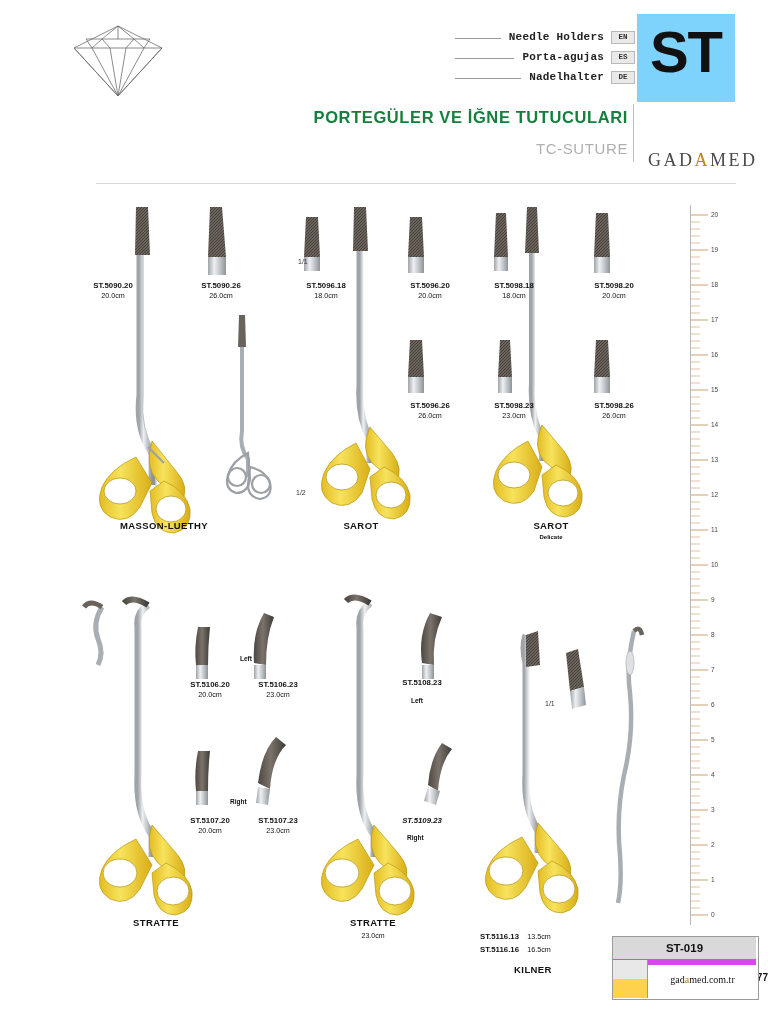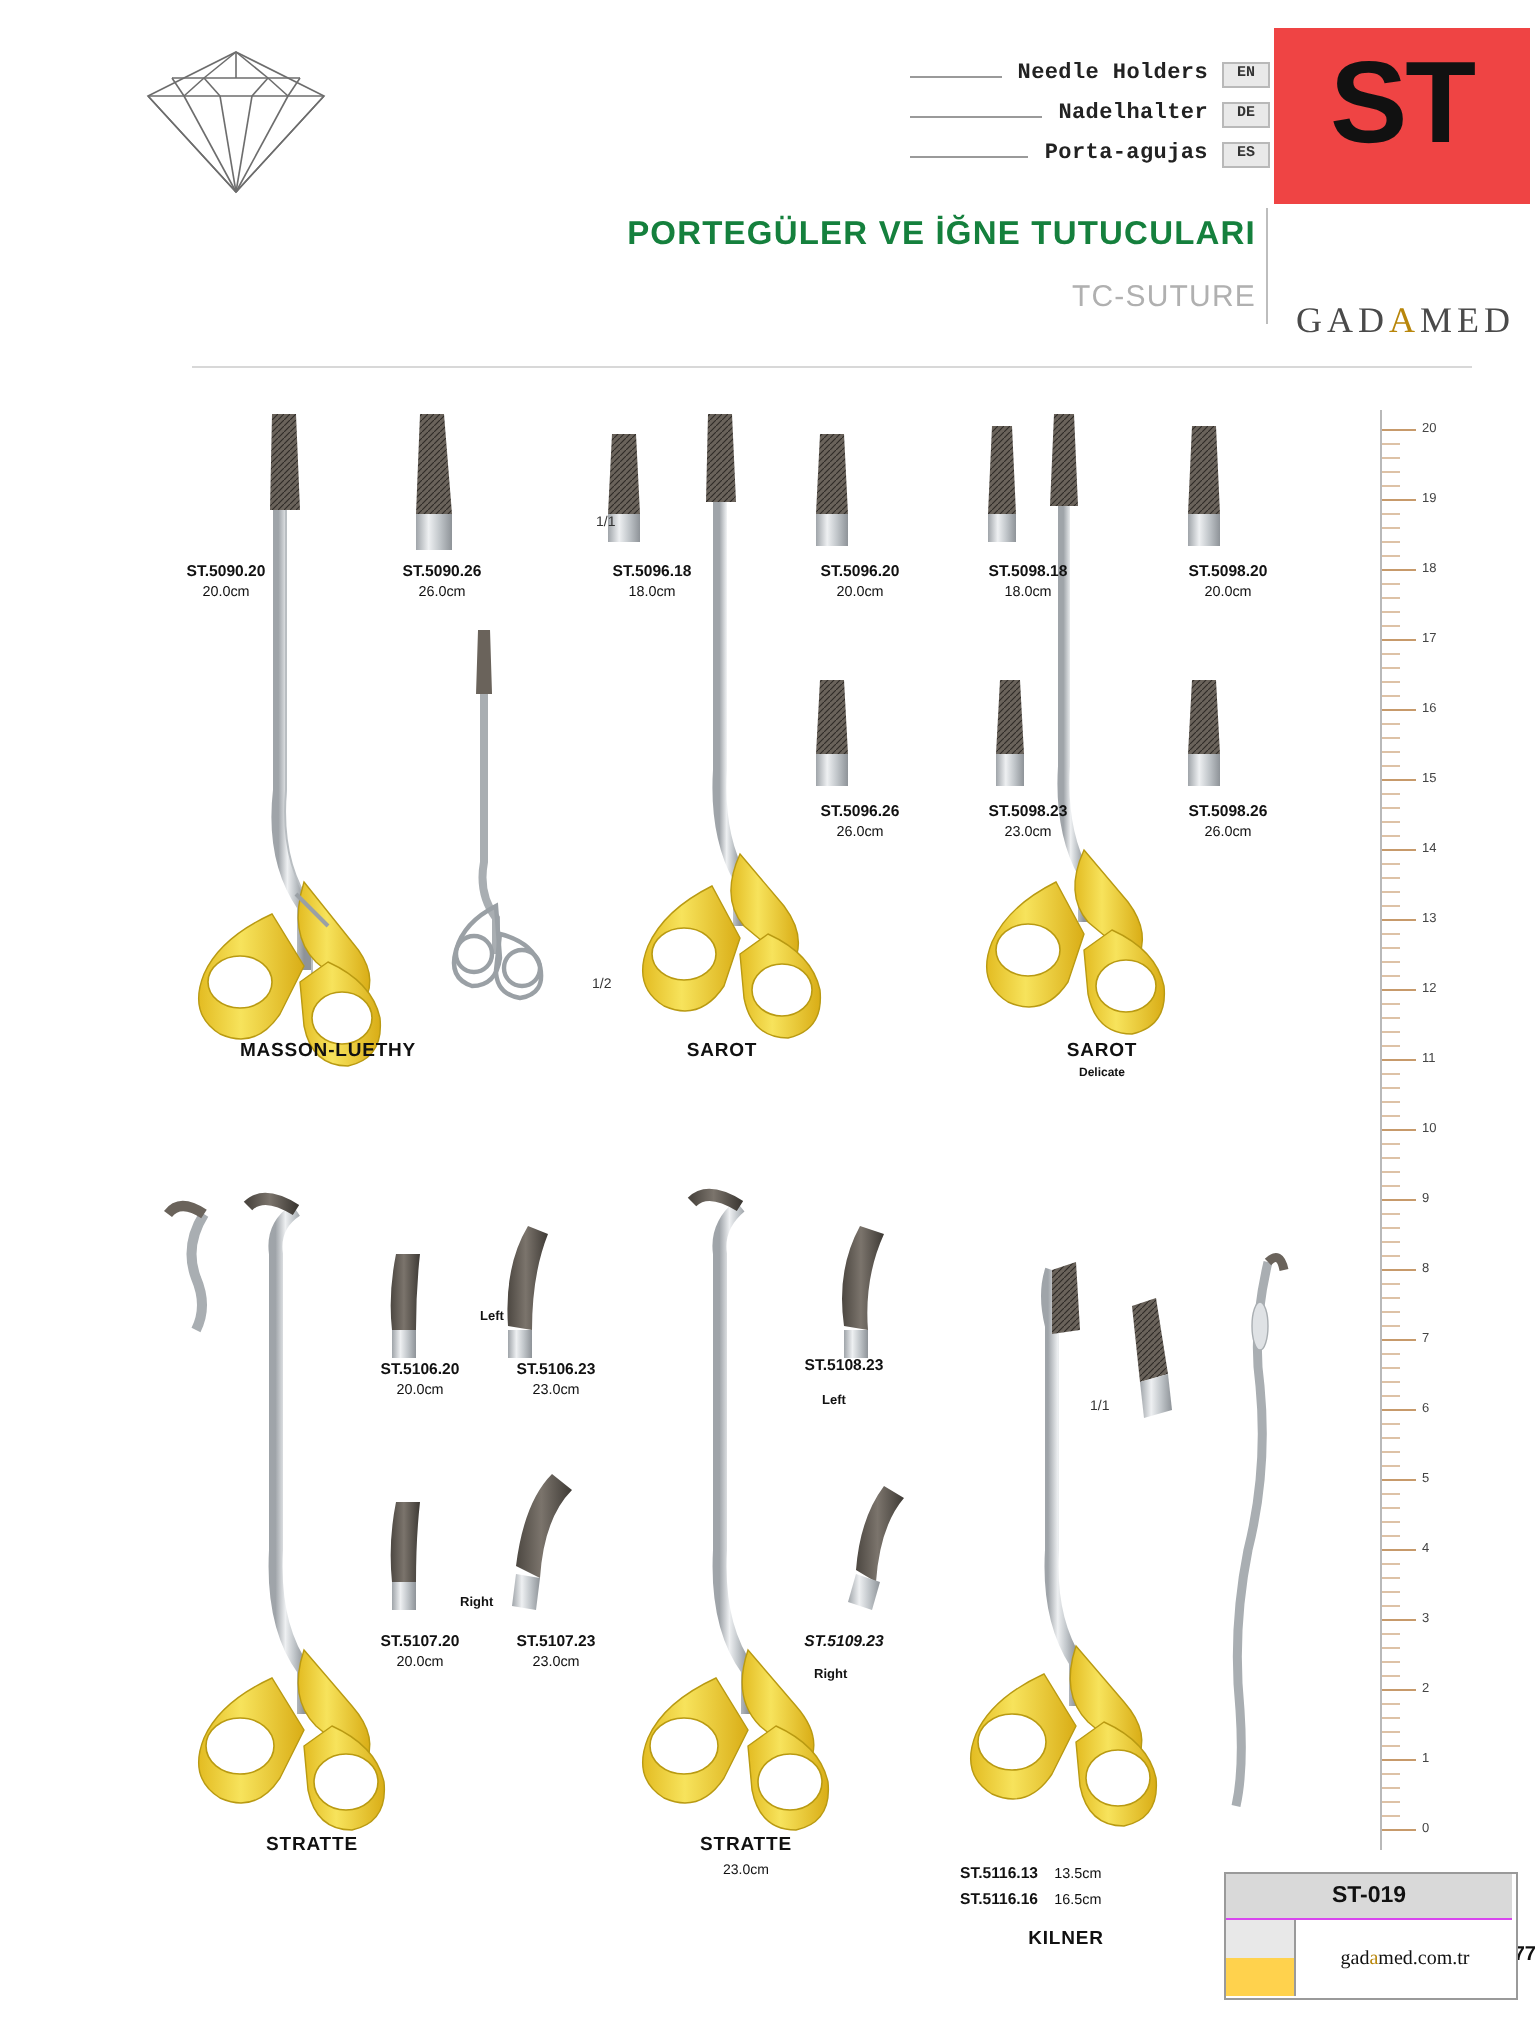--- a/index.html
+++ b/index.html
@@ -18,21 +18,21 @@
 
   .diamond{position:absolute;left:58px;top:22px;width:120px;height:78px;}
 
   .lang-block{position:absolute;left:455px;top:28px;width:180px;}
   .lang-row{display:flex;align-items:center;justify-content:flex-start;height:18px;margin-bottom:2px;font-family:Liberation Mono, monospace;}
   .lang-row .rule{flex:1;height:1px;background:#9a9a9a;margin-right:8px;position:relative;top:1px;}
   .lang-name{font-size:11px;font-weight:bold;color:#222;letter-spacing:.2px;white-space:nowrap;}
   .lang-code{display:inline-block;margin-left:7px;background:#e9e9e9;border:1px solid #b9b9b9;
     font-size:7.5px;font-weight:bold;color:#333;padding:1px 4px;line-height:9px;min-width:14px;text-align:center;}
 
-  .st-badge{position:absolute;left:637px;top:14px;width:128px;height:88px;background:#ef4444;}
+  .st-badge{position:absolute;left:637px;top:14px;width:98px;height:88px;background:#7dd3fc;}
   .st-badge span{position:absolute;left:0;right:0;top:4px;text-align:center;font-size:58px;
     font-weight:bold;color:#111;letter-spacing:-1px;font-family:"Liberation Sans", sans-serif;}
 
   .title-tr{position:absolute;right:140px;top:108px;font-size:16.5px;font-weight:bold;color:#15803d;
     letter-spacing:.6px;text-align:right;}
   .title-sub{position:absolute;right:140px;top:140px;font-size:15px;color:#b0b0b0;letter-spacing:.6px;text-align:right;}
   .vrule{position:absolute;left:633px;top:104px;width:1px;height:58px;background:#bdbdbd;}
 
   .brand{position:absolute;left:648px;top:150px;font-size:18px;letter-spacing:2.5px;color:#4a4a4a;
     font-family:"Liberation Serif", serif;}
@@ -50,21 +50,21 @@
   .label .size{font-size:7.2px;}
   .groupname{position:absolute;text-align:center;font-size:9.5px;font-weight:bold;letter-spacing:.4px;color:#111;white-space:nowrap;}
   .groupsub{position:absolute;text-align:center;font-size:6px;font-weight:bold;color:#111;white-space:nowrap;}
   .smalltag{position:absolute;font-size:6.5px;font-weight:bold;color:#111;}
   .fractiontag{position:absolute;font-size:7px;color:#333;}
 
   
   .pagenum{position:absolute;left:0;right:0;top:972px;text-align:right;font-size:10px;color:#111;font-weight:bold;}
   .footbox{position:absolute;left:612px;top:936px;width:145px;height:62px;border:1px solid #9a9a9a;background:#fff;}
   .footbox .code{position:absolute;left:0;top:0;width:143px;height:22px;background:#d9d9d9;
-    border-bottom:1px solid #d946ef;font-size:11.5px;font-weight:bold;color:#111;display:flex;
+    border-bottom:6px solid #d946ef;font-size:11.5px;font-weight:bold;color:#111;display:flex;
     align-items:center;justify-content:center;}
   .footbox .swatches{position:absolute;left:0;top:23px;width:34px;height:38px;border-right:1px solid #9a9a9a;}
   .footbox .sw{position:absolute;left:0;width:34px;height:19px;}
   .footbox .sw1{top:0;background:#e8e8e8;}
   .footbox .sw2{top:19px;background:#ffd24d;}
   .footbox .url{position:absolute;left:36px;top:23px;width:107px;height:38px;display:flex;
     align-items:center;justify-content:center;font-size:10px;color:#111;font-family:"Liberation Serif",serif;}
   .footbox .url .a-mark{color:#b8860b;}
 
   svg{overflow:visible;}
@@ -102,27 +102,27 @@
     </div>
 
     <div class="lang-block">
       <div class="lang-row">
         <span class="rule"></span>
         <span class="lang-name">Needle Holders</span>
         <span class="lang-code">EN</span>
       </div>
       <div class="lang-row">
         <span class="rule"></span>
-        <span class="lang-name">Nadelhalter</span>
-        <span class="lang-code">DE</span>
+        <span class="lang-name">Porta-agujas</span>
+        <span class="lang-code">ES</span>
       </div>
       <div class="lang-row">
         <span class="rule"></span>
-        <span class="lang-name">Porta-agujas</span>
-        <span class="lang-code">ES</span>
+        <span class="lang-name">Nadelhalter</span>
+        <span class="lang-code">DE</span>
       </div>
     </div>
 
     <div class="st-badge">
       <span>ST</span>
     </div>
 
     <div class="title-tr">PORTEGÜLER VE İĞNE TUTUCULARI</div>
     <div class="title-sub">TC-SUTURE</div>
     <div class="vrule"></div>

